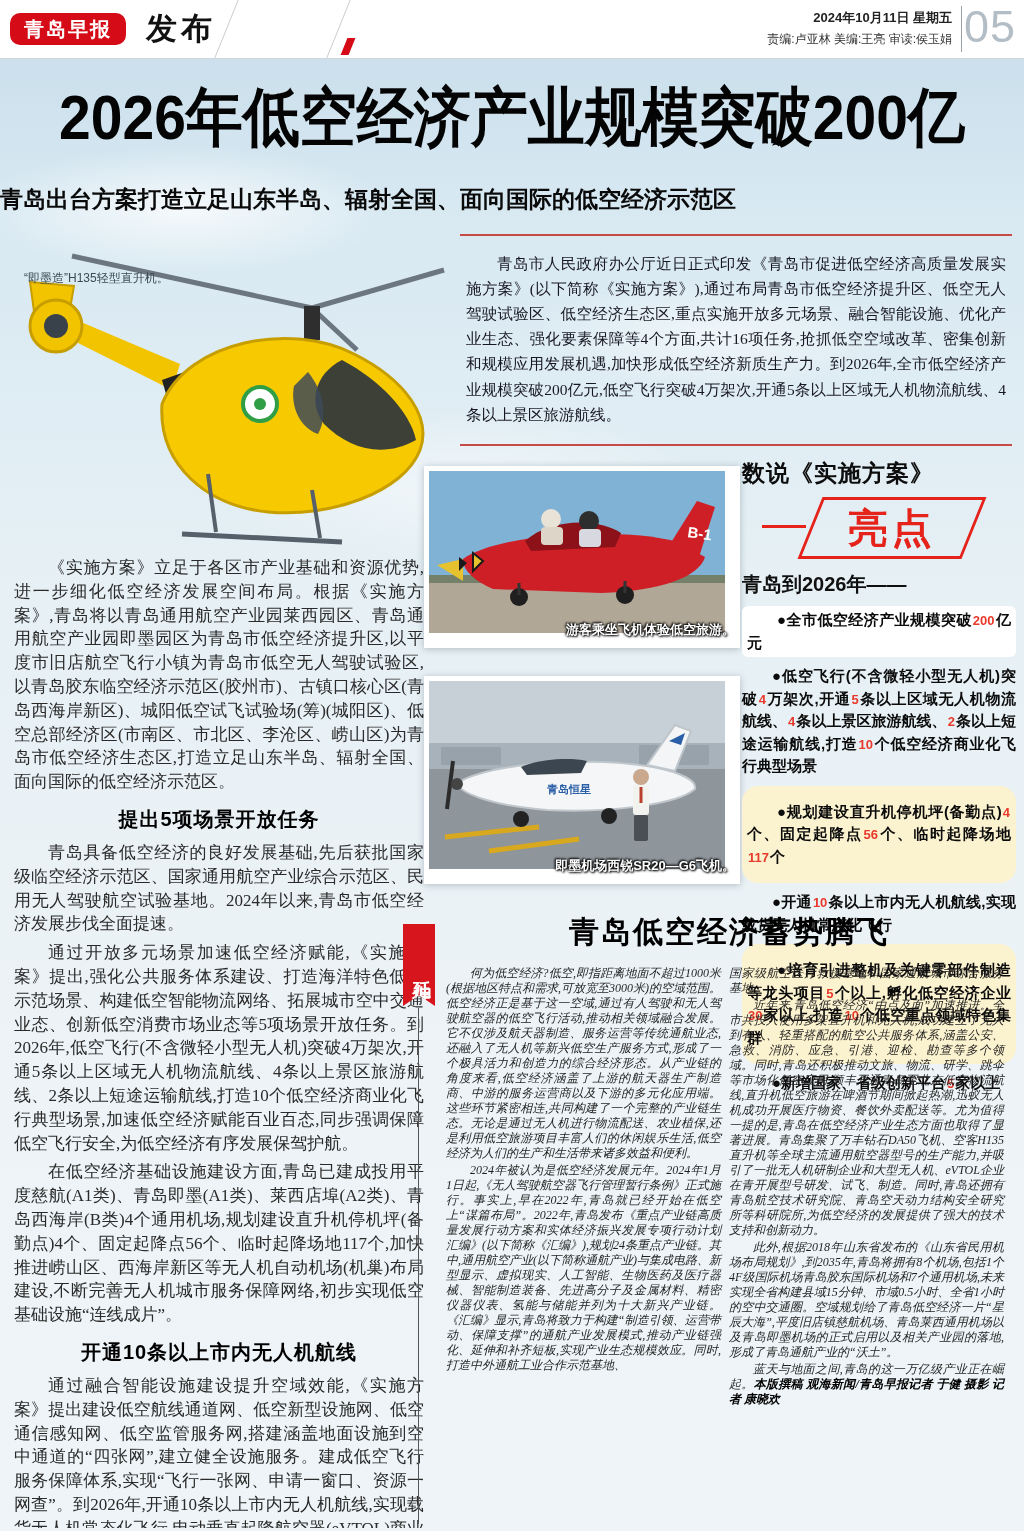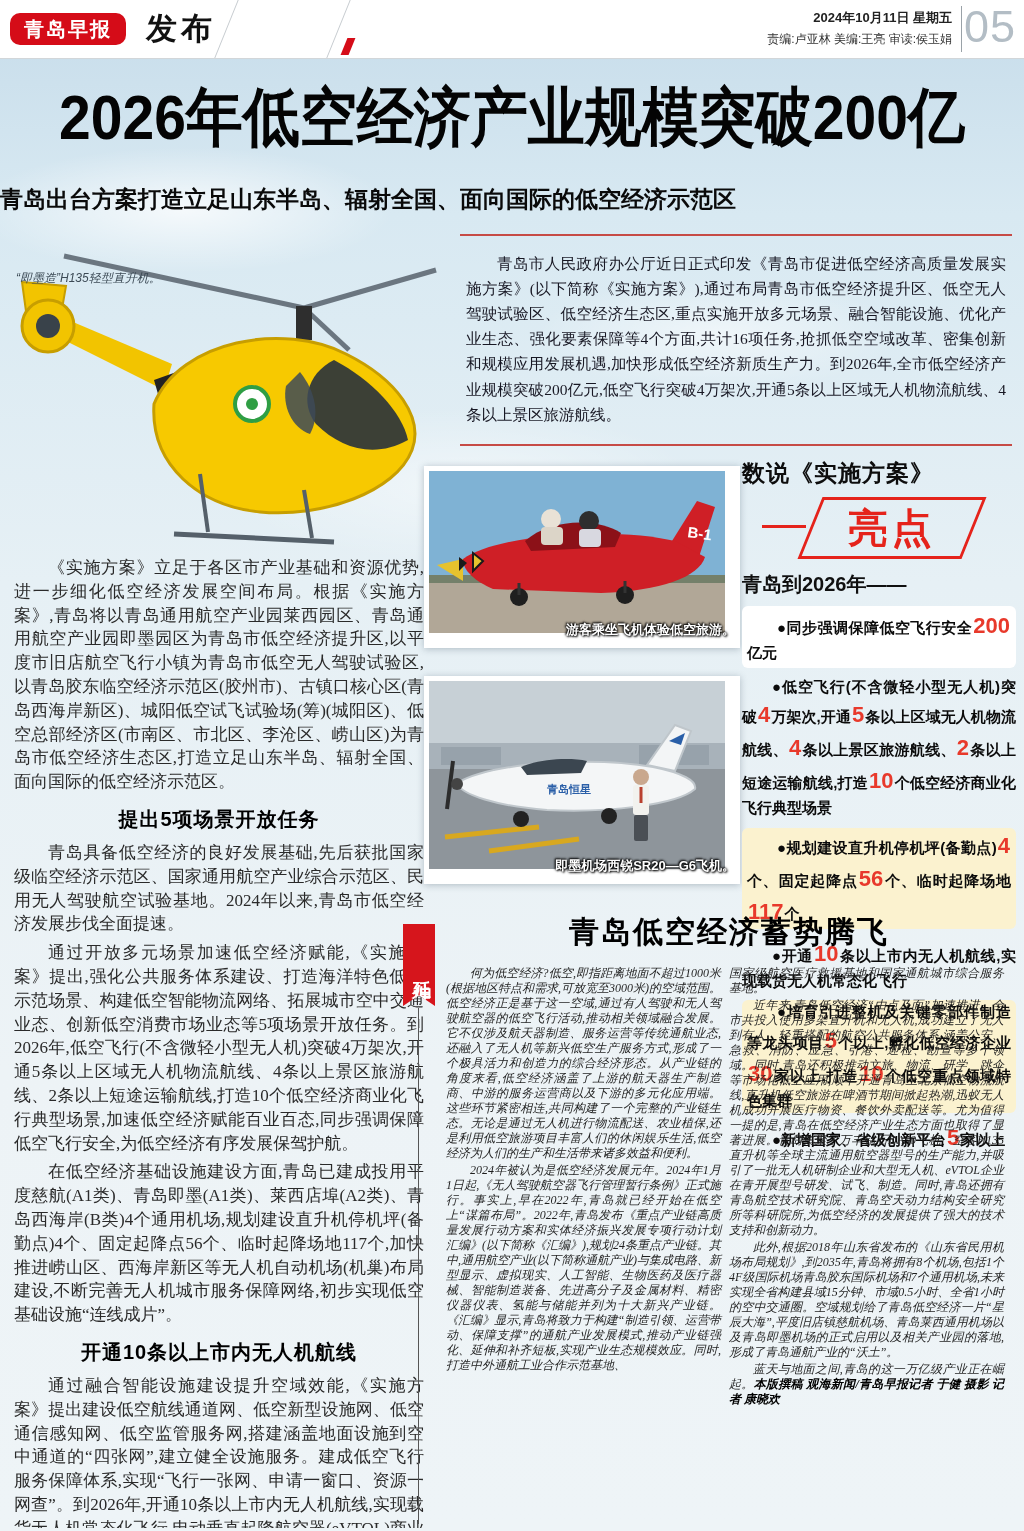--- a/index.html
+++ b/index.html
@@ -23,21 +23,21 @@
   .header-right{position:absolute;right:72px;top:9px;text-align:right;color:#222;}
   .hdr-date{font-size:13px;font-weight:700;}
   .hdr-editors{font-size:12px;margin-top:4px;color:#333;}
   .pagenum-rule{position:absolute;right:62px;top:6px;width:1px;height:46px;background:#9aa2a8;}
   .page-num{position:absolute;right:8px;top:1px;font-size:45px;font-weight:400;color:#b3bdc5;letter-spacing:1px;margin-left:23px;}
   
   .headline{position:absolute;left:0;top:84px;width:100%;text-align:center;font-size:57px;line-height:1.05;
     font-weight:900;color:#040404;letter-spacing:0px;transform:scaleY(1.12);transform-origin:top;}
   .subheadline{position:absolute;left:0;top:184px;width:100%;font-size:23px;font-weight:800;color:#0a0a0a;}
   
-  .hero{position:absolute;left:4px;top:222px;width:458px;height:348px;font-style:italic;}
+  .hero{position:absolute;left:12px;top:222px;width:458px;height:348px;}
   .hero-caption{position:absolute;left:12px;top:48px;font-size:12px;color:#3c4a55;}
   
   .lead-box{position:absolute;left:460px;top:234px;width:552px;border-top:2px solid #c64b46;border-bottom:2px solid #c64b46;
     padding:15px 6px 17px 6px;box-sizing:border-box;}
   .lead-text{font-family:"Liberation Serif", serif;font-size:15.5px;line-height:1.62;color:#181824;
     text-align:justify;text-indent:2em;margin:0;}
   
   .photo{position:absolute;left:424px;background:#fff;border:5px solid #fff;box-shadow:0 1px 7px rgba(40,60,80,.3);}
   .photo-1{top:466px;width:306px;height:172px;}
   .photo-2{top:676px;width:306px;height:198px;}
@@ -49,22 +49,22 @@
   .hl-title{font-size:23px;font-weight:900;color:#0d0d0d;margin:0;letter-spacing:1px;}
   .hl-badge-row{position:relative;height:64px;margin-top:6px;}
   .hl-badge{position:absolute;left:68px;top:2px;width:158px;height:56px;border:3px solid #e5231b;
     transform:skewX(-22deg);display:flex;align-items:center;justify-content:center;}
   .hl-badge span{transform:skewX(22deg);font-size:40px;font-weight:900;color:#e5231b;letter-spacing:4px;}
   .hl-badge-dash{position:absolute;left:20px;top:30px;width:44px;height:3px;background:#e5231b;}
   .hl-lead{font-size:20px;font-weight:700;color:#101010;margin:12px 0 4px 0;}
   .hl-item{font-size:15px;font-weight:600;line-height:1.5;color:#0b0b0b;text-align:justify;
     text-indent:2em;margin:8px 0;}
   .hl-bg-white{background:#ffffff;border-radius:6px;padding:3px 5px;}
-  .hl-bg-yellow{background:#fbf2cf;border-radius:6px;padding:1px 5px;}
-  .red-num{color:#e8392b;font-weight:900;font-size:22px;padding:0 1px;}
+  .hl-bg-yellow{background:#fbf2cf;border-radius:16px;padding:15px 5px;}
+  .red-num{color:#e8392b;font-weight:900;font-size:13px;padding:0 1px;}
   
   .left-article{position:absolute;left:14px;top:556px;width:410px;height:972px;overflow:hidden;}
   .body-p{font-family:"Liberation Serif", serif;font-size:17px;line-height:1.4;color:#2a2a2a;
     text-align:justify;text-indent:2em;margin:0 0 5px 0;}
   .sec-head{font-size:20px;font-weight:700;color:#000;text-align:center;margin:12px 0 8px 0;letter-spacing:1px;}
   
   .ext-ribbon{position:absolute;left:403px;top:924px;width:32px;height:82px;background:#d6151c;color:#fff;
     clip-path:polygon(0 0,100% 0,100% 100%,50% 87%,0 100%);writing-mode:vertical-rl;text-orientation:upright;
     font-size:19px;font-weight:900;letter-spacing:3px;padding-top:8px;box-sizing:border-box;text-align:left;
     display:flex;justify-content:center;}
@@ -196,21 +196,21 @@
   <div class="highlights">
     <h2 class="hl-title">数说《实施方案》</h2>
     <div class="hl-badge-row">
       <div class="hl-badge-dash"></div>
       <div class="hl-badge">
         <span>亮点</span>
       </div>
     </div>
     <div class="hl-lead">青岛到2026年——</div>
     <div>
-        <p class="hl-item hl-bg-white"><span>●同步强调保障低空飞行安全</span><span class="red-num">200</span><span>亿元</span></p>
+        <p class="hl-item hl-bg-white"><span>●全市低空经济产业规模突破</span><span class="red-num">200</span><span>亿元</span></p>
         <p class="hl-item"><span>●低空飞行(不含微轻小型无人机)突破</span><span class="red-num">4</span><span>万架次,开通</span><span class="red-num">5</span><span>条以上区域无人机物流航线、</span><span class="red-num">4</span><span>条以上景区旅游航线、</span><span class="red-num">2</span><span>条以上短途运输航线,打造</span><span class="red-num">10</span><span>个低空经济商业化飞行典型场景</span></p>
         <p class="hl-item hl-bg-yellow"><span>●规划建设直升机停机坪(备勤点)</span><span class="red-num">4</span><span>个、固定起降点</span><span class="red-num">56</span><span>个、临时起降场地</span><span class="red-num">117</span><span>个</span></p>
         <p class="hl-item"><span>●开通</span><span class="red-num">10</span><span>条以上市内无人机航线,实现载货无人机常态化飞行</span></p>
         <p class="hl-item hl-bg-yellow"><span>●培育引进整机及关键零部件制造等龙头项目</span><span class="red-num">5</span><span>个以上,孵化低空经济企业</span><span class="red-num">30</span><span>家以上,打造</span><span class="red-num">10</span><span>个低空重点领域特色集群</span></p>
         <p class="hl-item"><span>●新增国家、省级创新平台</span><span class="red-num">5</span><span>家以上</span></p>
       </div>
   </div>
 
   <div class="left-article">
       <p class="body-p">《实施方案》立足于各区市产业基础和资源优势,进一步细化低空经济发展空间布局。根据《实施方案》,青岛将以青岛通用航空产业园莱西园区、青岛通用航空产业园即墨园区为青岛市低空经济提升区,以平度市旧店航空飞行小镇为青岛市低空无人驾驶试验区,以青岛胶东临空经济示范区(胶州市)、古镇口核心区(青岛西海岸新区)、城阳低空试飞试验场(筹)(城阳区)、低空总部经济区(市南区、市北区、李沧区、崂山区)为青岛市低空经济生态区,打造立足山东半岛、辐射全国、面向国际的低空经济示范区。</p>

